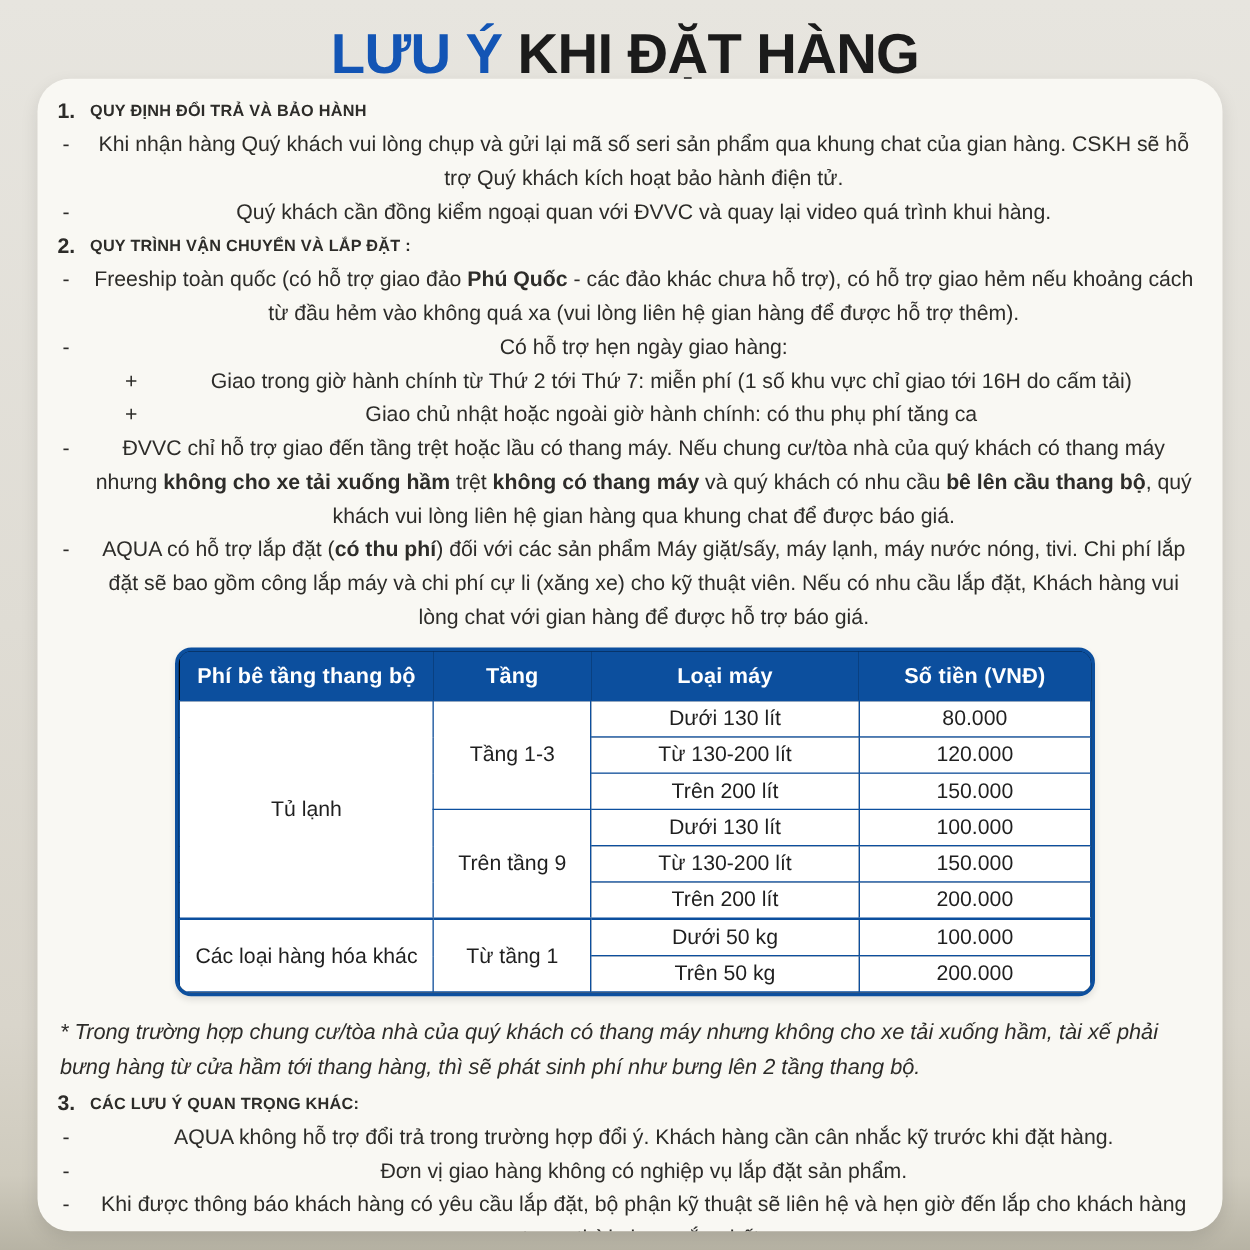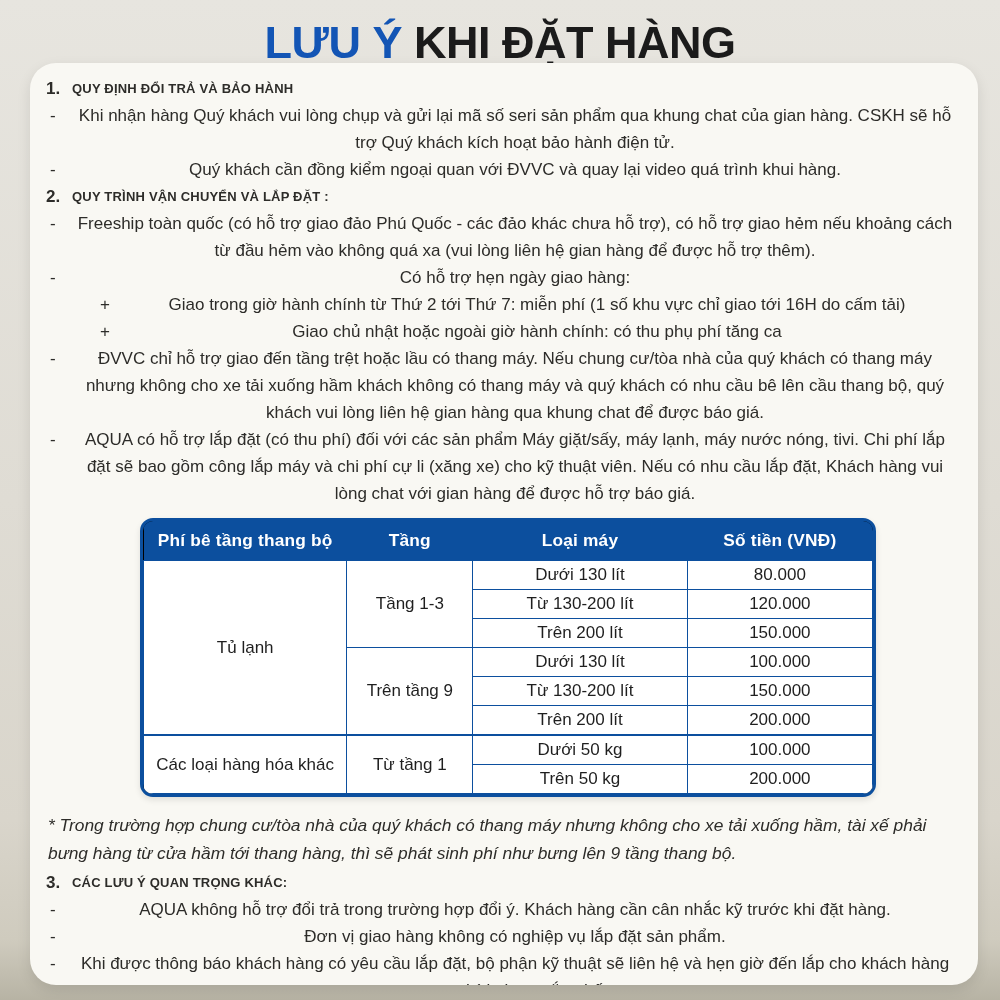--- a/index.html
+++ b/index.html
@@ -26,21 +26,21 @@
     box-shadow:0 5px 14px rgba(0,0,0,0.10);
     padding:12px 14px 0 10px;box-sizing:border-box;overflow:hidden;
   }
   .block{display:flex;align-items:flex-start;font-size:17px;line-height:27px;}
   .block .num{flex:0 0 32px;font-weight:700;padding-left:6px;box-sizing:border-box;}
   .block .htext{flex:1;font-weight:700;font-size:13px;letter-spacing:0.2px;}
   .block .marker{flex:0 0 32px;text-align:left;padding-left:10px;box-sizing:border-box;}
   .block .btext{flex:1;padding-right:6px;text-align:center;}
   .block.sub{margin-left:48px;}
   .block.sub .marker{flex:0 0 28px;padding-left:12px;}
-  .btext b{font-weight:400;}
+  .btext b{font-weight:700;}
   .note{font-style:italic;font-size:17.4px;line-height:27.5px;padding:2px 6px 2px 8px;}
   .tbl-wrap{
     width:730px;margin:11px 0 13px 100px;
     border:3px solid var(--blue-table);border-radius:13px;overflow:hidden;
     background:#000000;box-shadow:0 3px 6px rgba(0,0,0,0.10);
   }
   table{border-collapse:collapse;width:100%;font-size:17px;color:#1f1f1f;table-layout:fixed;}
   col.c1{width:202px;}col.c2{width:125px;}col.c3{width:213px;}col.c4{width:184px;}
   th{
     background:var(--blue-table);color:#ffffff;font-weight:700;
@@ -88,21 +88,21 @@
       <div class="block sub">
         <span class="marker">+</span>
         <span class="btext"><span>Giao trong giờ hành chính từ Thứ 2 tới Thứ 7: miễn phí (1 số khu vực chỉ giao tới 16H do cấm tải)</span></span>
       </div>
       <div class="block sub">
         <span class="marker">+</span>
         <span class="btext"><span>Giao chủ nhật hoặc ngoài giờ hành chính: có thu phụ phí tăng ca</span></span>
       </div>
       <div class="block">
         <span class="marker">-</span>
-        <span class="btext"><span>ĐVVC chỉ hỗ trợ giao đến tầng trệt hoặc lầu có thang máy. Nếu chung cư/tòa nhà của quý khách có thang máy nhưng </span><b>không cho xe tải xuống hầm</b><span> khách </span><b>không có thang máy</b><span> và quý khách có nhu cầu </span><b>bê lên cầu thang bộ</b><span>, quý khách vui lòng liên hệ gian hàng qua khung chat để được báo giá.</span></span>
+        <span class="btext"><span>ĐVVC chỉ hỗ trợ giao đến tầng trệt hoặc lầu có thang máy. Nếu chung cư/tòa nhà của quý khách có thang máy nhưng </span><b>không cho xe tải xuống hầm</b><span> trệt </span><b>không có thang máy</b><span> và quý khách có nhu cầu </span><b>bê lên cầu thang bộ</b><span>, quý khách vui lòng liên hệ gian hàng qua khung chat để được báo giá.</span></span>
       </div>
       <div class="block">
         <span class="marker">-</span>
         <span class="btext"><span>AQUA có hỗ trợ lắp đặt (</span><b>có thu phí</b><span>) đối với các sản phẩm Máy giặt/sấy, máy lạnh, máy nước nóng, tivi. Chi phí lắp đặt sẽ bao gồm công lắp máy và chi phí cự li (xăng xe) cho kỹ thuật viên. Nếu có nhu cầu lắp đặt, Khách hàng vui lòng chat với gian hàng để được hỗ trợ báo giá.</span></span>
       </div>
       <div class="tbl-wrap">
         <table>
           <colgroup>
             <col class="c1">
             <col class="c2">
@@ -151,21 +151,21 @@
               <td>Dưới 50 kg</td>
               <td>100.000</td>
             </tr>
             <tr>
               <td>Trên 50 kg</td>
               <td>200.000</td>
             </tr>
           </tbody>
         </table>
       </div>
-      <div class="note">* Trong trường hợp chung cư/tòa nhà của quý khách có thang máy nhưng không cho xe tải xuống hầm, tài xế phải bưng hàng từ cửa hầm tới thang hàng, thì sẽ phát sinh phí như bưng lên 9 tầng thang bộ.</div>
+      <div class="note">* Trong trường hợp chung cư/tòa nhà của quý khách có thang máy nhưng không cho xe tải xuống hầm, tài xế phải bưng hàng từ cửa hầm tới thang hàng, thì sẽ phát sinh phí như bưng lên 2 tầng thang bộ.</div>
       <div class="block">
         <span class="num">3.</span>
         <span class="htext">CÁC LƯU Ý QUAN TRỌNG KHÁC:</span>
       </div>
       <div class="block">
         <span class="marker">-</span>
         <span class="btext"><span>AQUA không hỗ trợ đổi trả trong trường hợp đổi ý. Khách hàng cần cân nhắc kỹ trước khi đặt hàng.</span></span>
       </div>
       <div class="block">
         <span class="marker">-</span>

